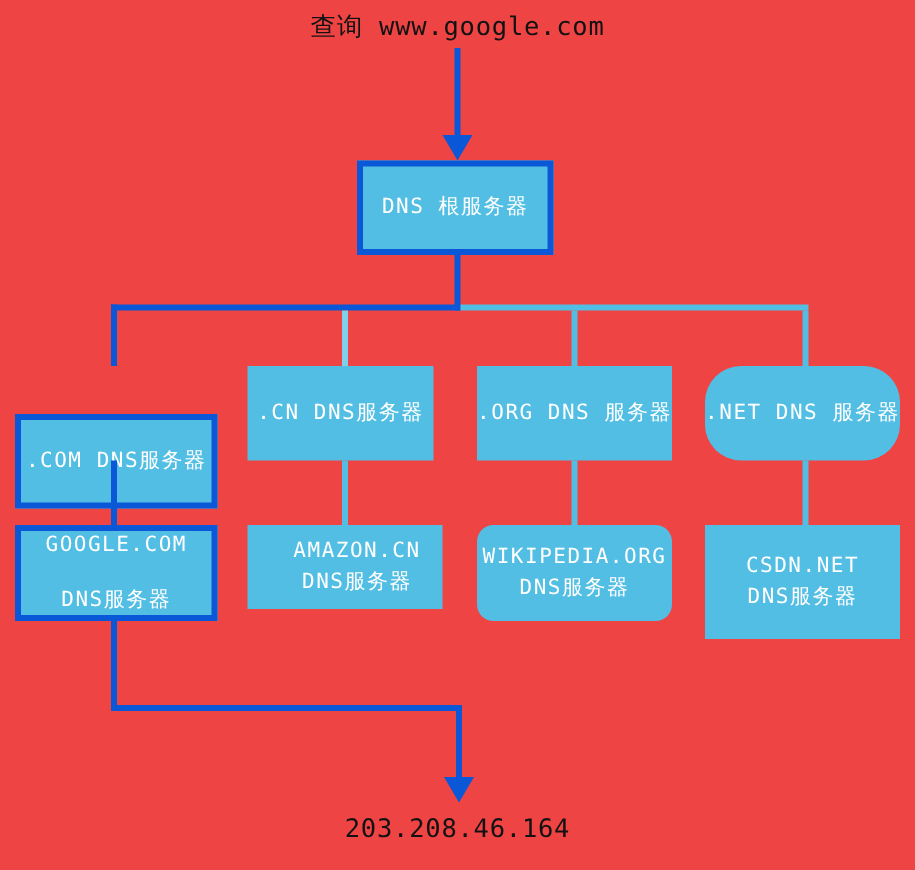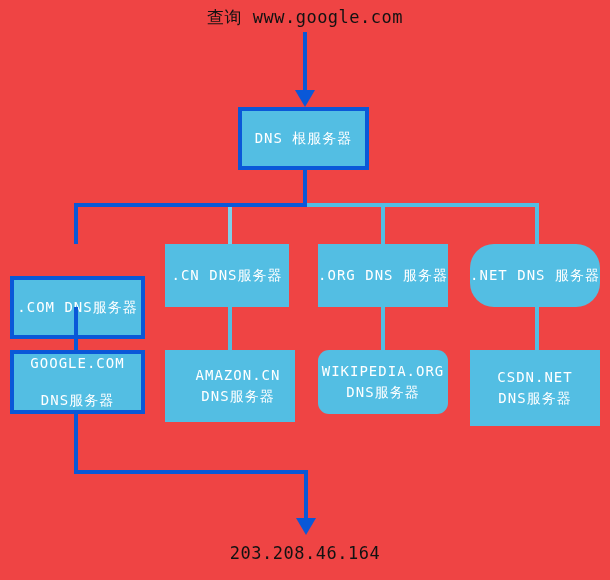--- a/index.html
+++ b/index.html
@@ -68,21 +68,21 @@
 
   <div class="line dark" style="left:74px;top:307px;width:4px;height:43px;"></div>
   <div class="line" style="left:228px;top:307px;width:4px;height:43px;"></div>
   <div class="line" style="left:381px;top:307px;width:4px;height:43px;"></div>
   <div class="line" style="left:535px;top:307px;width:4px;height:43px;"></div>
 
   <div class="node hl" style="left:10px;top:350px;width:135px;height:64px;gap:16px;">
     <span>GOOGLE.COM</span>
     <span>DNS服务器</span>
   </div>
-  <div class="node" style="left:165px;top:350px;width:130px;height:72px;padding-left:16px;">
+  <div class="node" style="left:165px;top:350px;width:130px;height:56px;padding-left:16px;">
     <span>AMAZON.CN</span>
     <span>DNS服务器</span>
   </div>
   <div class="node" style="left:318px;top:350px;width:130px;height:64px;border-radius:11px;">
     <span>WIKIPEDIA.ORG</span>
     <span>DNS服务器</span>
   </div>
   <div class="node" style="left:470px;top:350px;width:130px;height:76px;">
     <span>CSDN.NET</span>
     <span>DNS服务器</span>

